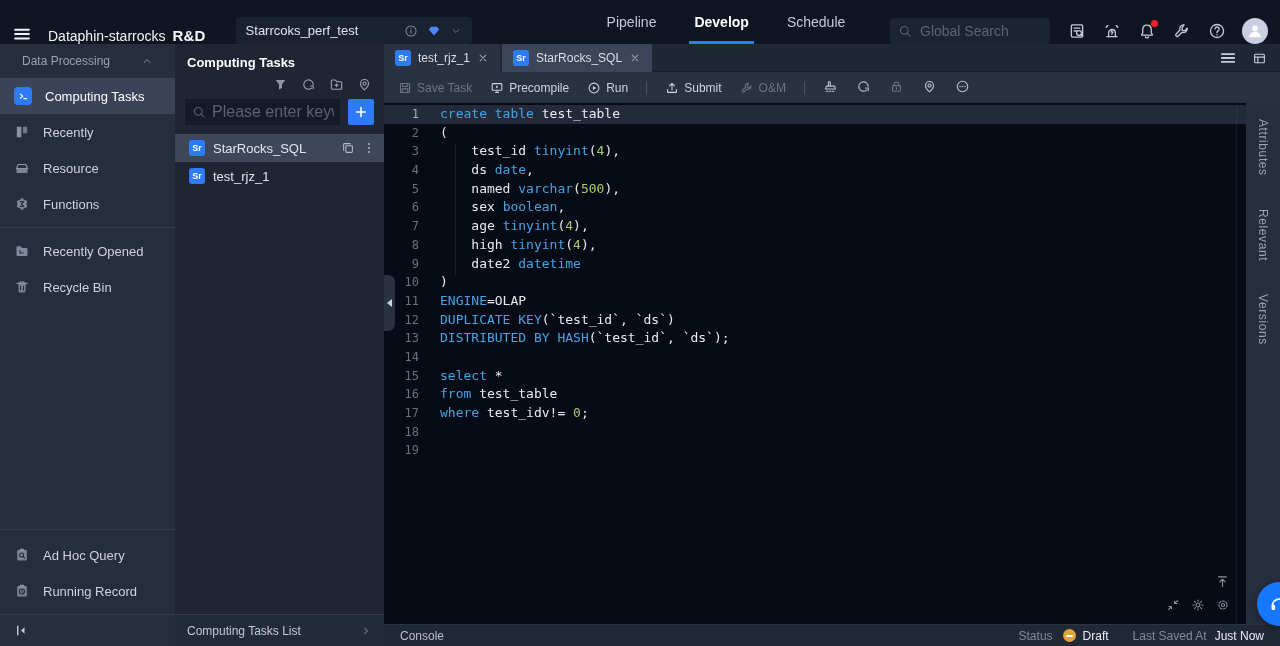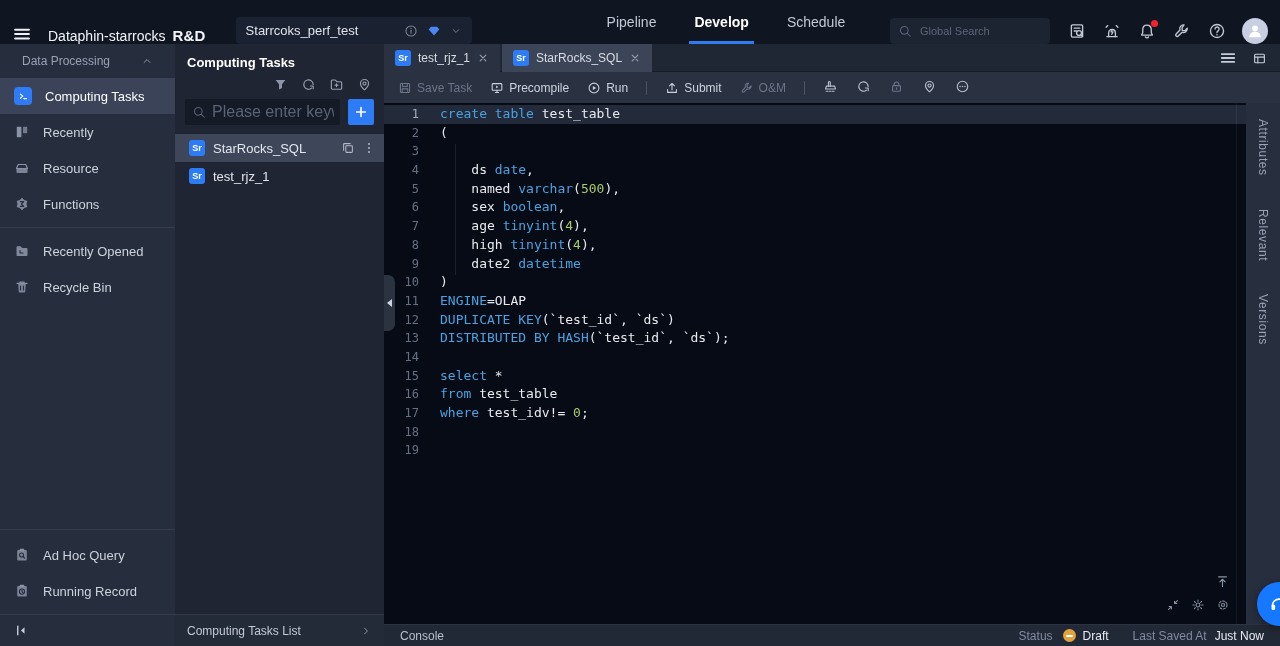--- a/index.html
+++ b/index.html
@@ -16,21 +16,21 @@
   .brand{font-size:14px;color:#f2f4f8;white-space:nowrap;}
   .brand b{margin-left:7px;font-size:15px;letter-spacing:.2px;}
   .proj{margin-left:30px;width:236px;height:27px;background:#1a2130;border-radius:4px;display:flex;align-items:center;padding:0 10px;font-size:13px;color:#e0e4ed;cursor:pointer;}
   .proj .pic{margin-left:auto;display:flex;align-items:center;gap:9px;color:#7d8597;}
   .proj .gem{color:#4b86f7;}
   .topnav{display:flex;margin-left:116px;height:100%;align-items:stretch;gap:0;font-size:14px;color:#c3c9d6;}
   .nav-item{display:flex;align-items:center;padding:0 19px;position:relative;cursor:pointer;white-space:nowrap;}
   .nav-item.active{font-weight:bold;color:#fff;}
   .nav-item.active::after{content:"";position:absolute;left:14px;right:14px;bottom:0;height:3px;background:#2e7cee;}
   .gsearch{margin-left:auto;width:160px;height:26px;background:#1c2331;border-radius:4px;display:flex;align-items:center;padding:0 8px;gap:6px;color:#5c6577;}
-  .gsearch input{flex:1;min-width:0;background:transparent;border:none;outline:none;color:#fde047;font-size:11px;}
+  .gsearch input{flex:1;min-width:0;background:transparent;border:none;outline:none;color:#fde047;font-size:14px;}
   .gsearch input::placeholder{color:#5c6577;}
   .tb-icons{display:flex;align-items:center;gap:17px;margin-left:18px;color:#c2c8d4;}
   .tb-icon{position:relative;cursor:pointer;}
   .tb-icon.badged::after{content:"";position:absolute;top:-2px;right:-2px;width:7px;height:7px;border-radius:50%;background:#f5222d;}
   .avatar{width:26px;height:26px;border-radius:50%;background:#c9cfe2;margin-left:16px;display:flex;align-items:center;justify-content:center;overflow:hidden;cursor:pointer;}
 
   
   .app-row{flex:1;display:flex;min-height:0;}
 
   
@@ -547,20 +547,21 @@
         <div class="cl active">
               <span class="ln">1</span>
               <span class="codeline"><span class="c-k">create table </span><span>test_table</span></span>
             </div>
             <div class="cl">
               <span class="ln">2</span>
               <span class="codeline"><span>(</span></span>
             </div>
             <div class="cl">
               <span class="ln">3</span>
+              <span class="codeline"><span>    test_id </span><span class="c-k">tinyint</span><span>(</span><span class="c-n">4</span><span>),</span></span>
             </div>
             <div class="cl">
               <span class="ln">4</span>
               <span class="codeline"><span>    ds </span><span class="c-k">date</span><span>,</span></span>
             </div>
             <div class="cl">
               <span class="ln">5</span>
               <span class="codeline"><span>    named </span><span class="c-k">varchar</span><span>(</span><span class="c-n">500</span><span>),</span></span>
             </div>
             <div class="cl">

